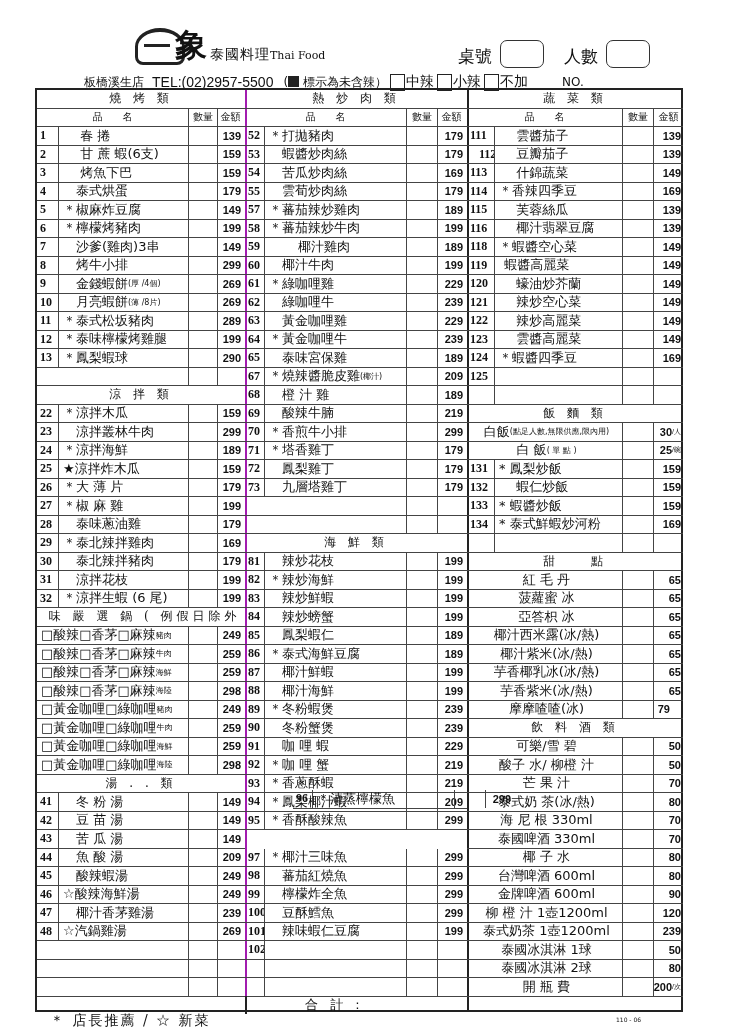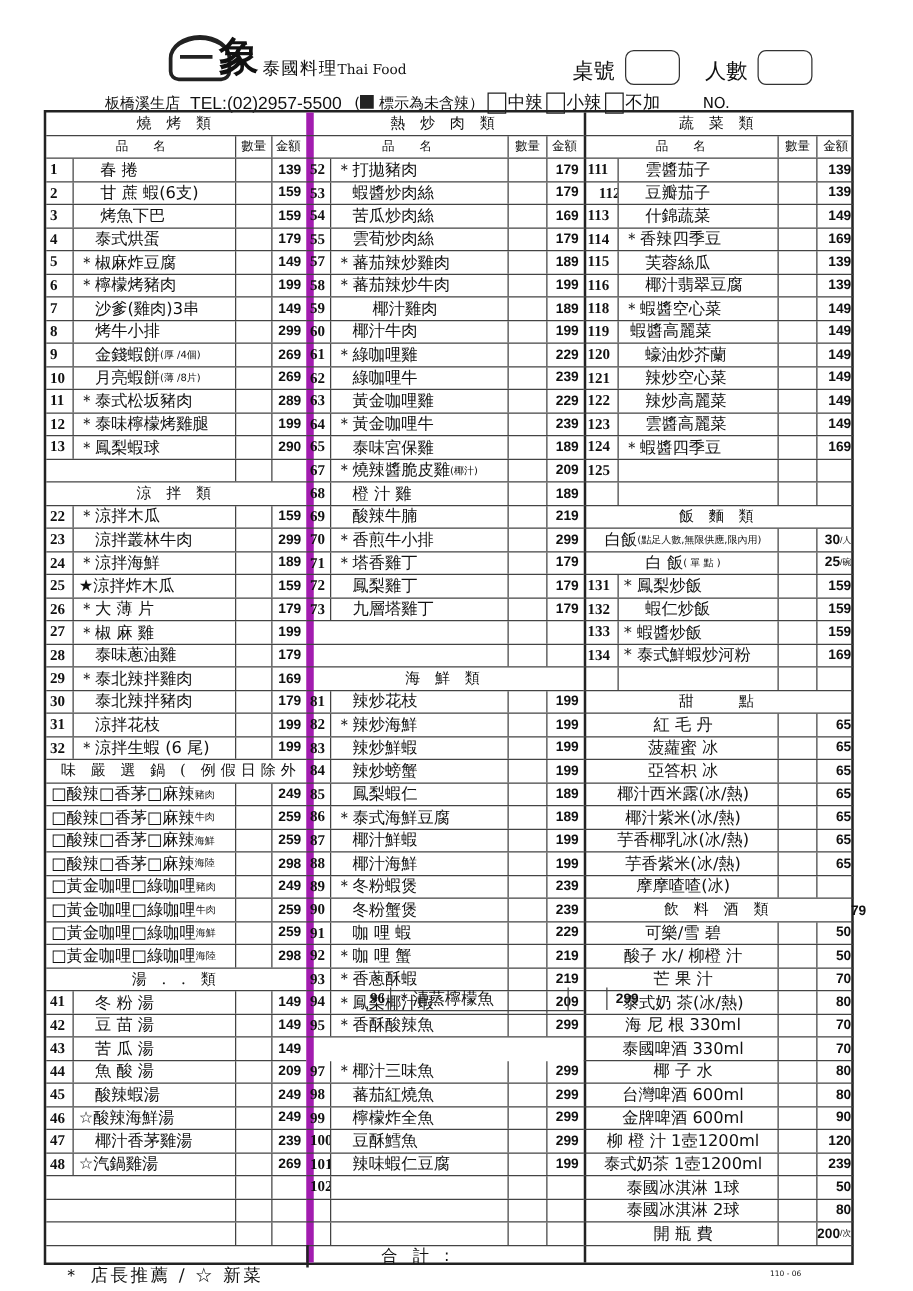--- a/index.html
+++ b/index.html
@@ -17,21 +17,21 @@
   .info { left:84px; top:73px; font-size:12px; display:flex; align-items:center; white-space:nowrap; }
   .info .tel { font-size:14px; margin-left:8px; font-family:"Liberation Sans", sans-serif; }
   .info .note { margin-left:10px; }
   .info .blk { display:inline-block; width:11px; height:11px; background:#222; vertical-align:-1px; margin-right:4px; }
   .chk { display:inline-block; width:13px; height:15px; border:1px solid #222; vertical-align:-3px; margin:0 1px 0 3px; }
   .spice { font-family:"DejaVu Serif", serif; font-size:14px; }
   .no { margin-left:34px; font-size:12px; }
 
   .grid { position:absolute; left:35px; top:88px; width:648px; height:924px; border:2px solid #222; box-sizing:border-box; }
   .col { position:absolute; top:0; height:100%; }
-  .c1 { left:0; width:208px; border-right:6px solid #a21caf; }
+  .c1 { left:0; width:208px; border-right:2px solid #a21caf; }
   .c2 { left:208px; width:222px; border-right:2px solid #222; }
   .c3 { left:430px; width:216px; }
   .row { position:absolute; left:0; right:0; height:18.5px; border-bottom:1px solid #444; box-sizing:border-box; font-size:12px; }
   .cell { position:absolute; top:0; height:100%; display:flex; align-items:center; box-sizing:border-box; overflow:hidden; white-space:nowrap; }
   .num { font-family:"Liberation Serif", serif; font-weight:bold; font-size:12px; padding-left:3px; border-right:1px solid #444; }
   .name { padding-left:4px; font-size:13px; }
   .qty { border-left:1px solid #444; border-right:1px solid #444; }
   .price { justify-content:flex-end; padding-right:2px; font-family:"Liberation Sans", sans-serif; font-weight:bold; font-size:11px; }
   .price small { font-size:7px; font-weight:normal; }
   .sec { justify-content:center; letter-spacing:4px; font-size:12px; font-family:"DejaVu Serif", serif; }
@@ -1452,21 +1452,21 @@
           <span>65</span>
           <small></small>
         </div>
       </div>
       <div class="row" style="top: 610.5px;">
         <div class="cell name" style="left: 0px; width: 155px; justify-content: center;">
           <span>摩摩喳喳(冰)</span>
           <span class="sm"></span>
         </div>
         <div class="cell qty" style="left: 155px; width: 32px;"></div>
-        <div class="cell price" style="left: 199px; width: 29px; margin-top: 20px;">
+        <div class="cell price" style="left: 176px; width: 29px;">
           <span>79</span>
           <small></small>
         </div>
       </div>
       <div class="row" style="top: 629px;">
         <div class="cell sec" style="left: 0px; width: 100%;">飲 料 酒 類</div>
       </div>
       <div class="row" style="top: 647.5px;">
         <div class="cell name" style="left: 0px; width: 155px; justify-content: center;">
           <span>可樂/雪 碧</span>

